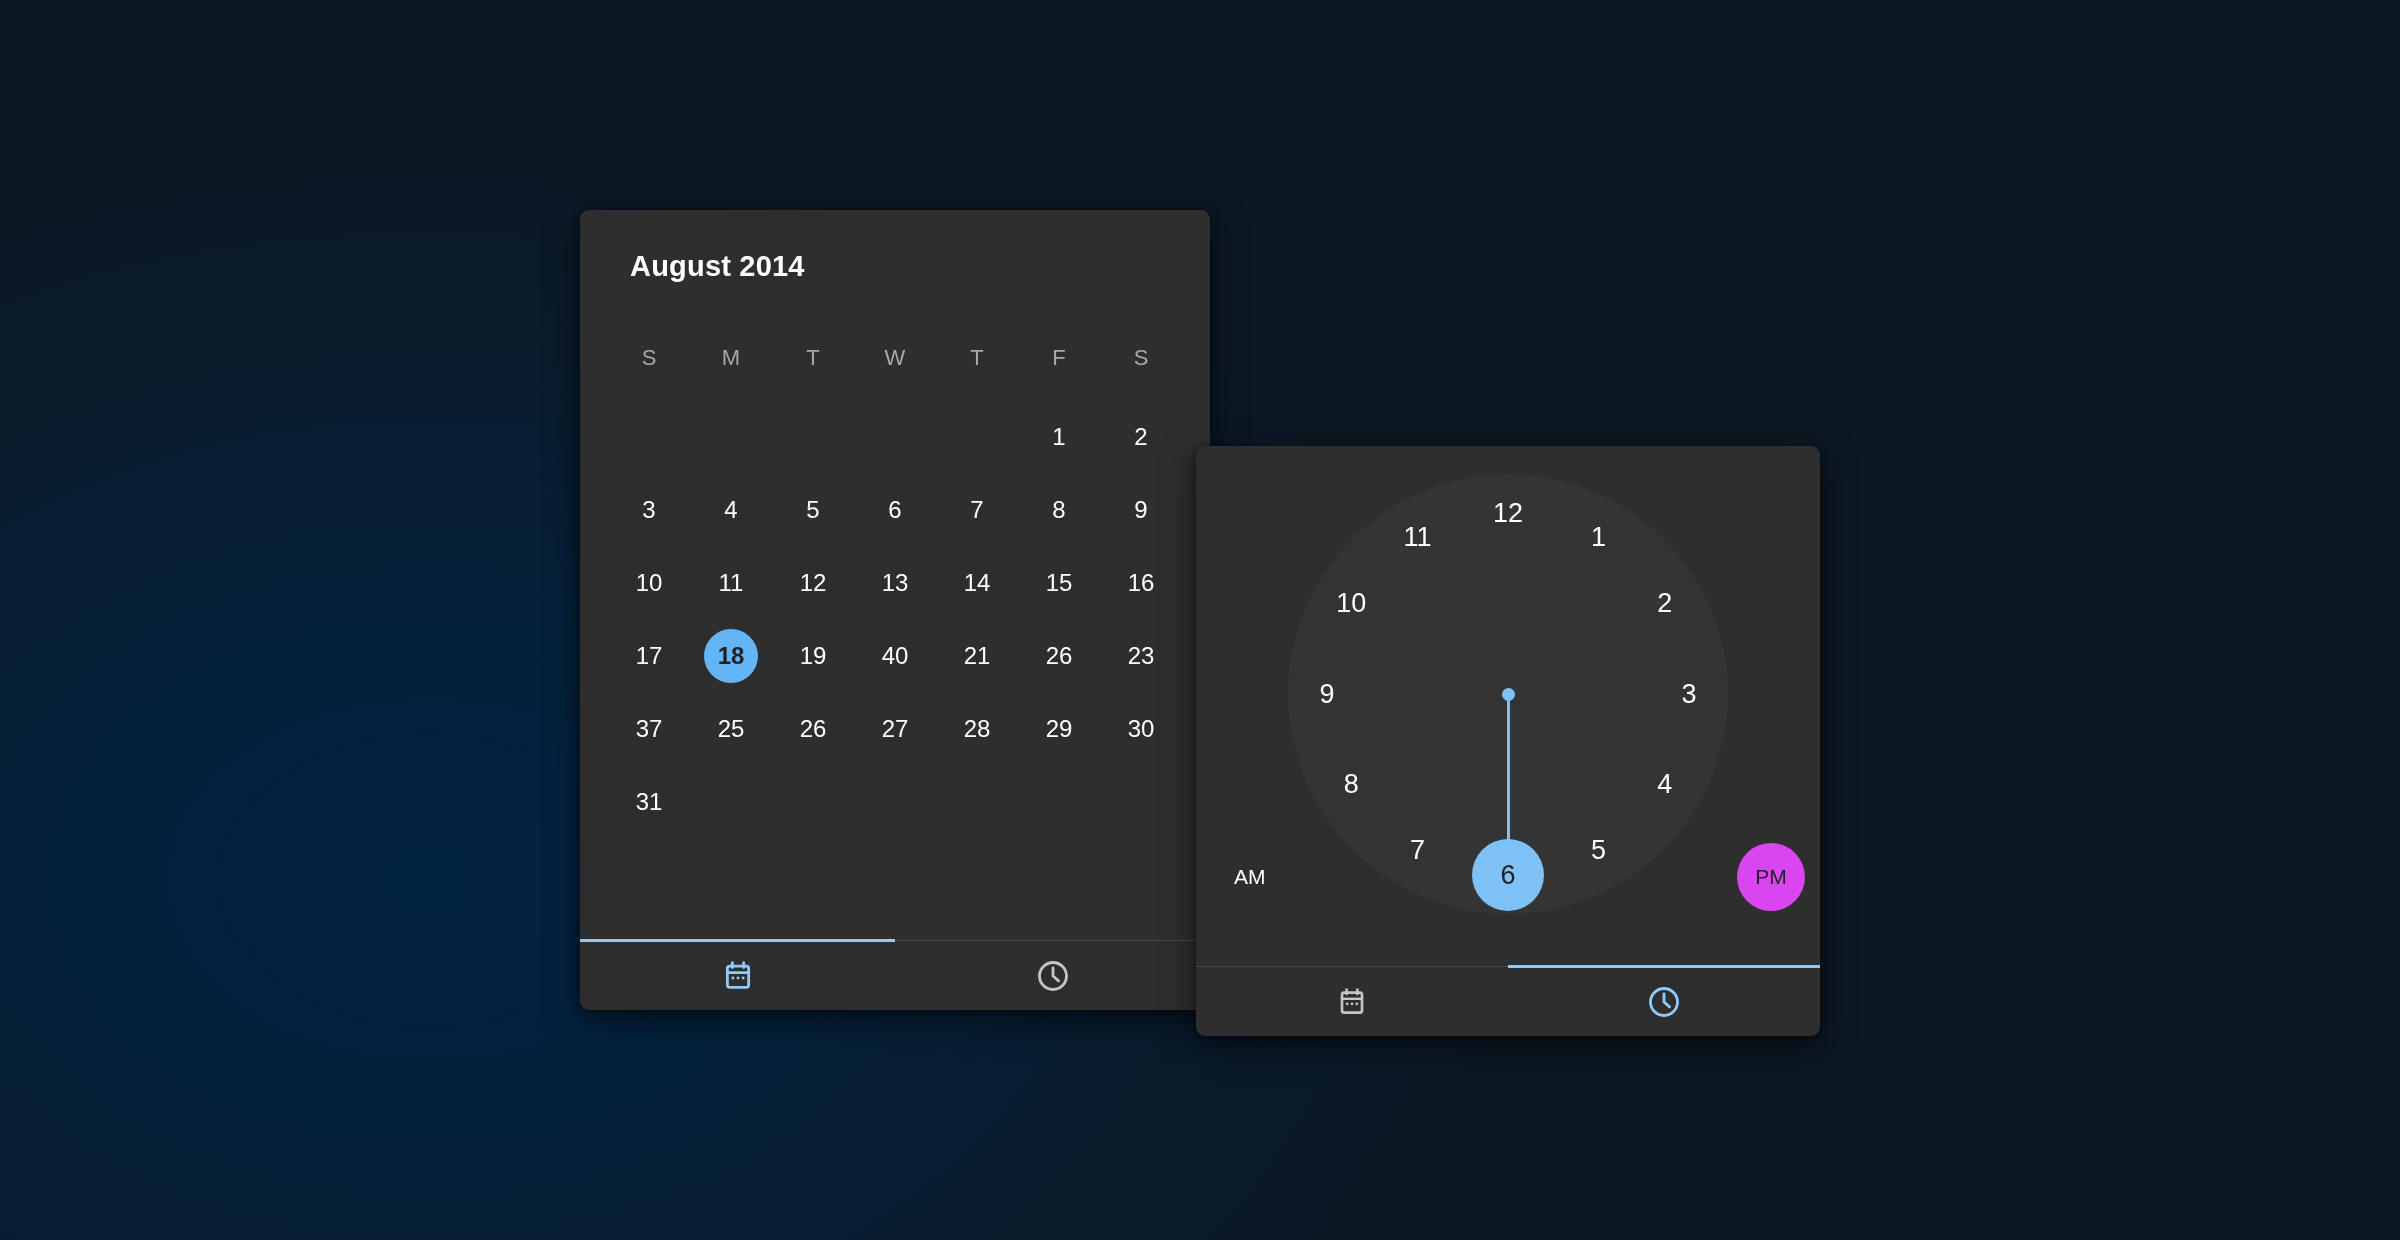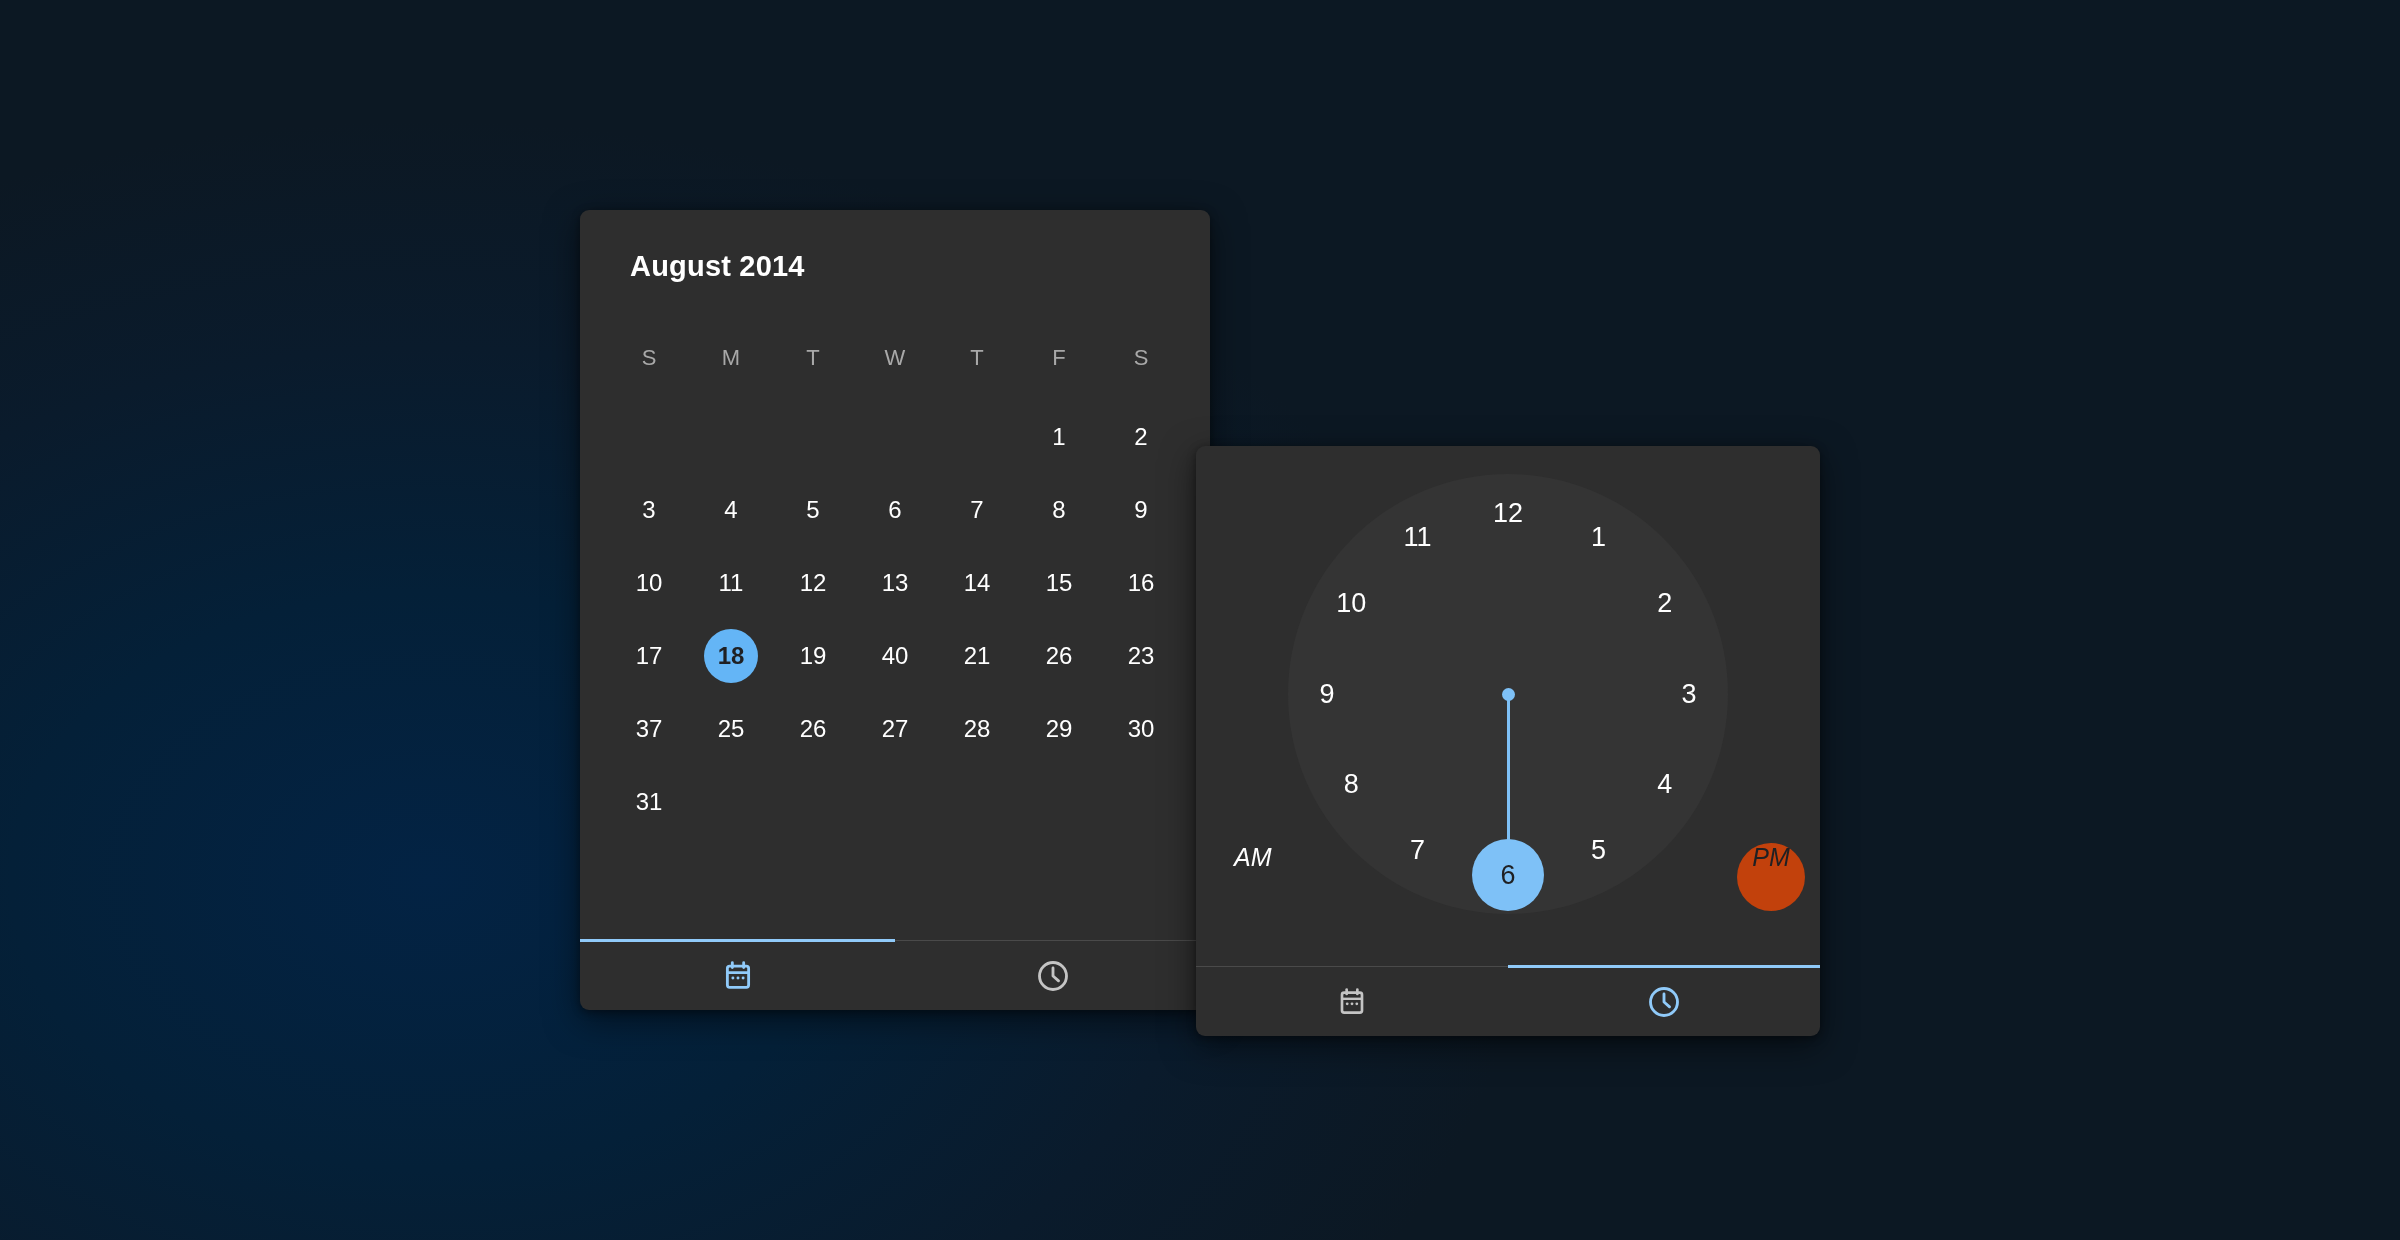--- a/index.html
+++ b/index.html
@@ -206,29 +206,28 @@
     background: #7ec1f7;
     z-index: 1;
   }
 
   .meridiem {
     position: absolute;
     width: 68px; height: 68px;
     margin-left: -34px;
     margin-top: -34px;
     display: flex;
-    align-items: flex-start;
+    align-items: center;
     justify-content: center;
-    font-size: 25px;
+    font-size: 21px;
     border-radius: 50%;
     color: #ffffff;
-    font-style: italic;
   }
   .meridiem.active {
-    background: #c2410c;
+    background: #d946ef;
     color: #1f2023;
   }
 </style>
 </head>
 <body>
 
 <div class="panel" id="date-picker">
 
   <div class="cal-header">
     <div class="cal-title">August 2014</div>

